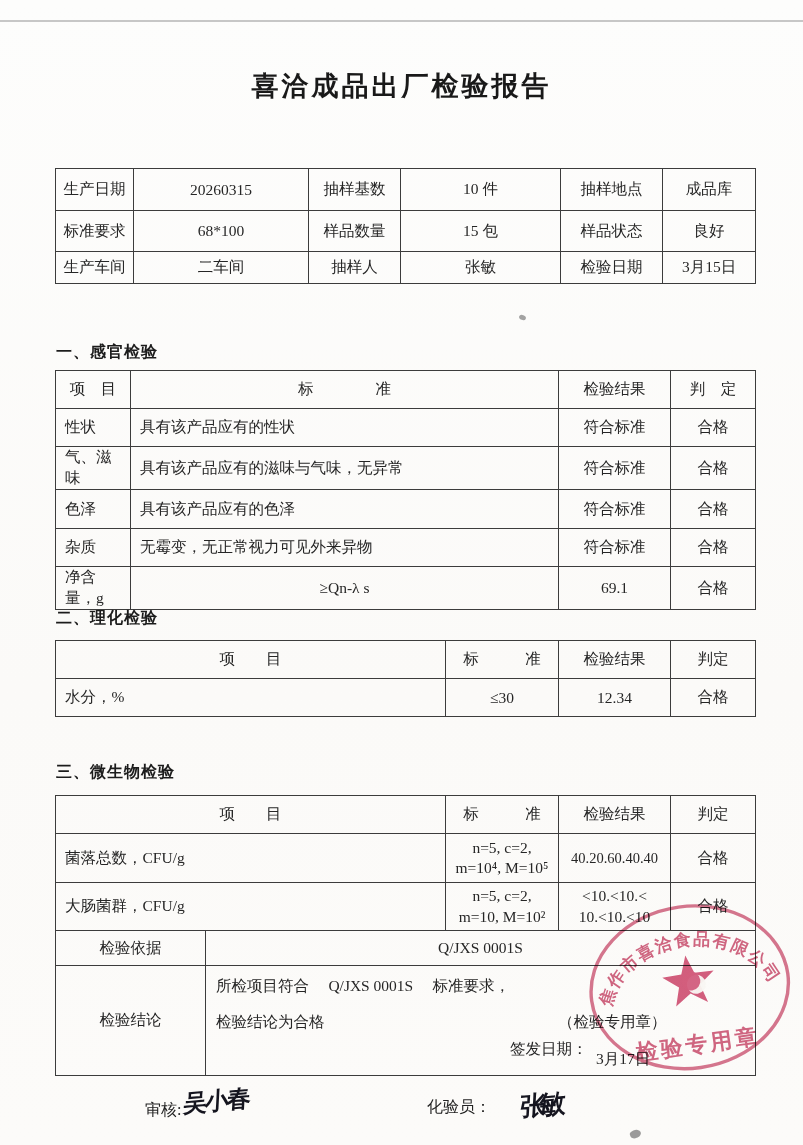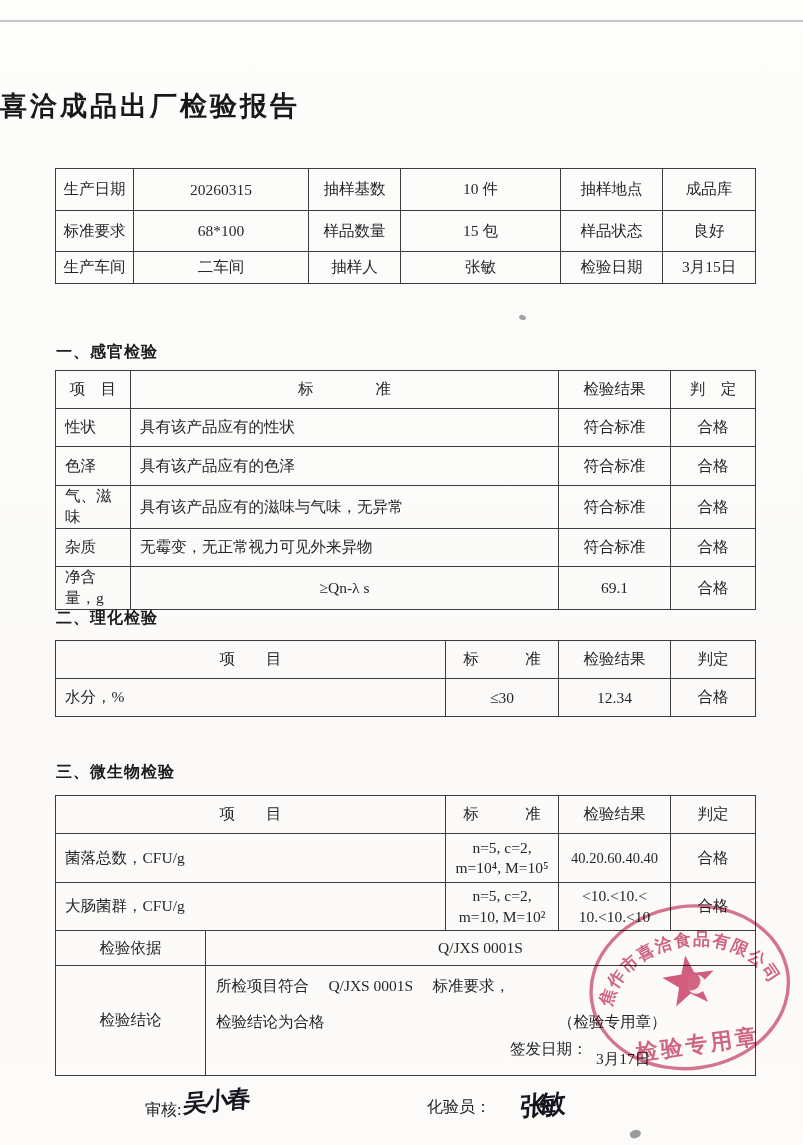--- a/index.html
+++ b/index.html
@@ -4,21 +4,21 @@
 <style>
   html,body{margin:0;padding:0;background:#ffffff;}
   .page{
     position:relative;width:803px;height:1145px;
     background:linear-gradient(180deg,#fdfdfc 0%,#fbfaf8 60%,#fcfbf9 100%);
     font-family:"Liberation Serif","DejaVu Serif",serif;
     color:#262626;overflow:hidden;
   }
   .scanline{position:absolute;left:0;top:20px;width:803px;height:2px;background:#b9b9b9;opacity:.8;}
   .title{
-    position:absolute;top:88px;left:0;width:100%;
+    position:absolute;top:68px;left:0;width:100%;text-align:center;
     font-family:"Liberation Sans","DejaVu Sans",sans-serif;
     font-weight:bold;font-size:27px;letter-spacing:3px;color:#191919;
   }
   .report-no{
     position:absolute;top:137px;left:368px;
     font-family:"Liberation Sans","DejaVu Sans",sans-serif;
     font-weight:bold;font-size:16px;color:#1d1d1d;white-space:nowrap;
   }
   .report-no .val{margin-left:42px;letter-spacing:2px;}
   table.tbl{position:absolute;border-collapse:collapse;table-layout:fixed;width:700px;left:55px;}
@@ -110,29 +110,29 @@
       <td class="c">标　　　　准</td>
       <td class="c">检验结果</td>
       <td class="c">判　定</td>
     </tr>
     <tr style="height:38px;">
       <td class="l">性状</td>
       <td class="l">具有该产品应有的性状</td>
       <td class="c">符合标准</td>
       <td class="c">合格</td>
     </tr>
+    <tr style="height:38px;">
+      <td class="l">气、滋味</td>
+      <td class="l">具有该产品应有的滋味与气味，无异常</td>
+      <td class="c">符合标准</td>
+      <td class="c">合格</td>
+    </tr>
     <tr style="height:39px;">
       <td class="l">色泽</td>
       <td class="l">具有该产品应有的色泽</td>
-      <td class="c">符合标准</td>
-      <td class="c">合格</td>
-    </tr>
-    <tr style="height:38px;">
-      <td class="l">气、滋味</td>
-      <td class="l">具有该产品应有的滋味与气味，无异常</td>
       <td class="c">符合标准</td>
       <td class="c">合格</td>
     </tr>
     <tr style="height:38px;">
       <td class="l">杂质</td>
       <td class="l">无霉变，无正常视力可见外来异物</td>
       <td class="c">符合标准</td>
       <td class="c">合格</td>
     </tr>
     <tr style="height:39px;">

